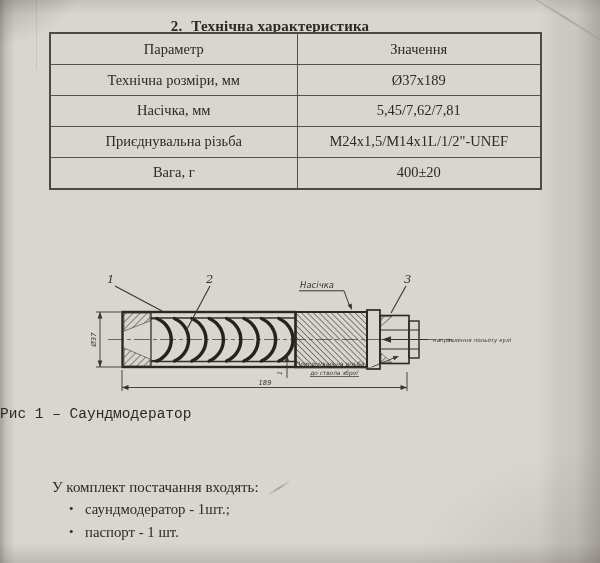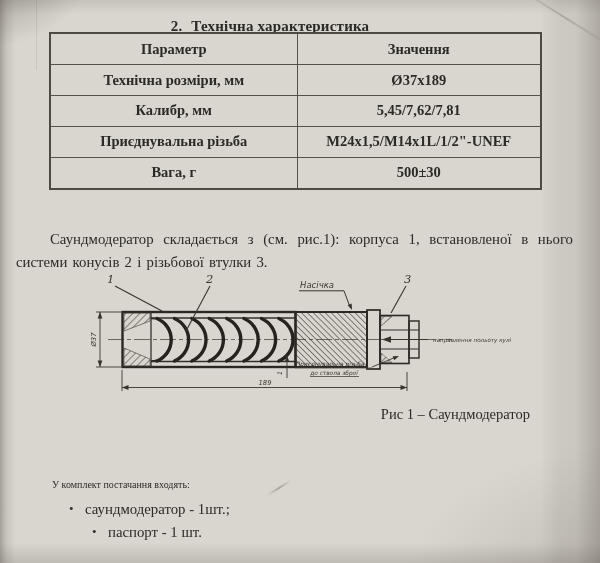--- a/index.html
+++ b/index.html
@@ -28,32 +28,32 @@
   .sec-title{font-weight:bold;font-size:15px;letter-spacing:0.2px;}
   .sec-num{margin-right:9px;}
 
   table.spec{
     position:absolute;left:49px;top:32px;width:491px;height:158px;
     border-collapse:collapse;table-layout:fixed;
     font-size:14.5px;
   }
   table.spec td{
     border:1px solid #56524a;text-align:center;vertical-align:middle;
-    padding:0;height:26.3px;overflow:hidden;white-space:nowrap;font-weight:bold;
+    padding:0;height:26.3px;overflow:hidden;white-space:nowrap;
   }
   table.spec{border:2px solid #4e4a43;}
   col.c1{width:247px;} col.c2{width:244px;}
 
   .para{
     position:absolute;left:16px;top:228px;width:557px;
     font-size:14.8px;line-height:23px;text-align:justify;text-indent:34px;
     word-spacing:1.5px;
   }
-  .fig-caption{position:absolute;top:406px;left:0;width:530px;text-align:right;font-size:14.5px;}
-  .kit-intro{position:absolute;left:52px;top:479px;font-size:10px;}
+  .fig-caption{position:absolute;top:406px;left:0;width:530px;text-align:left;font-size:14.5px;font-family:Liberation Mono, monospace;}
+  .kit-intro{position:absolute;left:52px;top:479px;font-size:15px;}
   .kit-item{position:absolute;left:69px;font-size:14.8px;}
   .kit-item .bullet{display:inline-block;width:16px;font-size:13px;vertical-align:1px;}
   svg.drawing{position:absolute;left:0;top:258px;width:600px;height:148px;}
   svg text{fill:#38342d;}
 </style>
 </head>
 <body>
 
 <div class="paper">
 
@@ -73,36 +73,35 @@
     <tbody>
         <tr>
       <td>Параметр</td>
       <td>Значення</td>
     </tr>
     <tr>
       <td>Технічна розміри, мм</td>
       <td>Ø37x189</td>
     </tr>
     <tr>
-      <td>Калибр, мм</td>
+      <td>Насічка, мм</td>
       <td>5,45/7,62/7,81</td>
     </tr>
     <tr>
       <td>Приєднувальна різьба</td>
       <td>M24x1,5/M14x1L/1/2"-UNEF</td>
     </tr>
     <tr>
       <td>Вага, г</td>
-      <td>500±30</td>
+      <td>400±20</td>
     </tr>
   </tbody>
     </table>
 
 
-  <div class="para">Саундмодератор складається з (см. рис.1): корпуса 1, встановленої в нього системи конусів 2 і різьбової втулки 3.</div>
 
   <svg class="drawing" viewBox="0 258 600 148">
     <defs>
       <pattern id="hatch" width="5" height="5" patternUnits="userSpaceOnUse" patternTransform="rotate(45)">
         <line x1="0" y1="0" x2="0" y2="5" stroke="#45413a" stroke-width="1.2"></line>
       </pattern>
       <pattern id="knurl" width="4.2" height="4.2" patternUnits="userSpaceOnUse" patternTransform="rotate(-45)">
         <line x1="0" y1="0" x2="0" y2="4.2" stroke="#3a362f" stroke-width="1.15"></line>
       </pattern>
     </defs>
@@ -185,17 +184,17 @@
     <polygon points="399,356 392.6,356.2 394.3,360.3" fill="#38342d"></polygon>
   </svg>
 
   <div class="fig-caption">Рис 1 – Саундмодератор</div>
 
 
   <div class="kit-intro">У комплект постачання входять:</div>
   <div class="kit-item" style="top:501px;">
     <span class="bullet">•</span><span>саундмодератор - 1шт.;</span>
   </div>
-  <div class="kit-item" style="top:524px;margin-left:23px;">
+  <div class="kit-item" style="top:524px;">
     <span class="bullet">•</span><span>паспорт - 1 шт.</span>
   </div>
 
 </div>
 
 </body></html>

